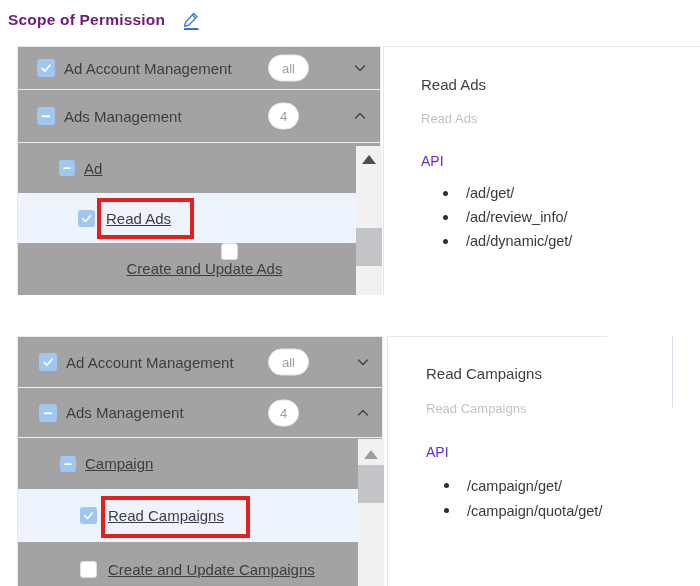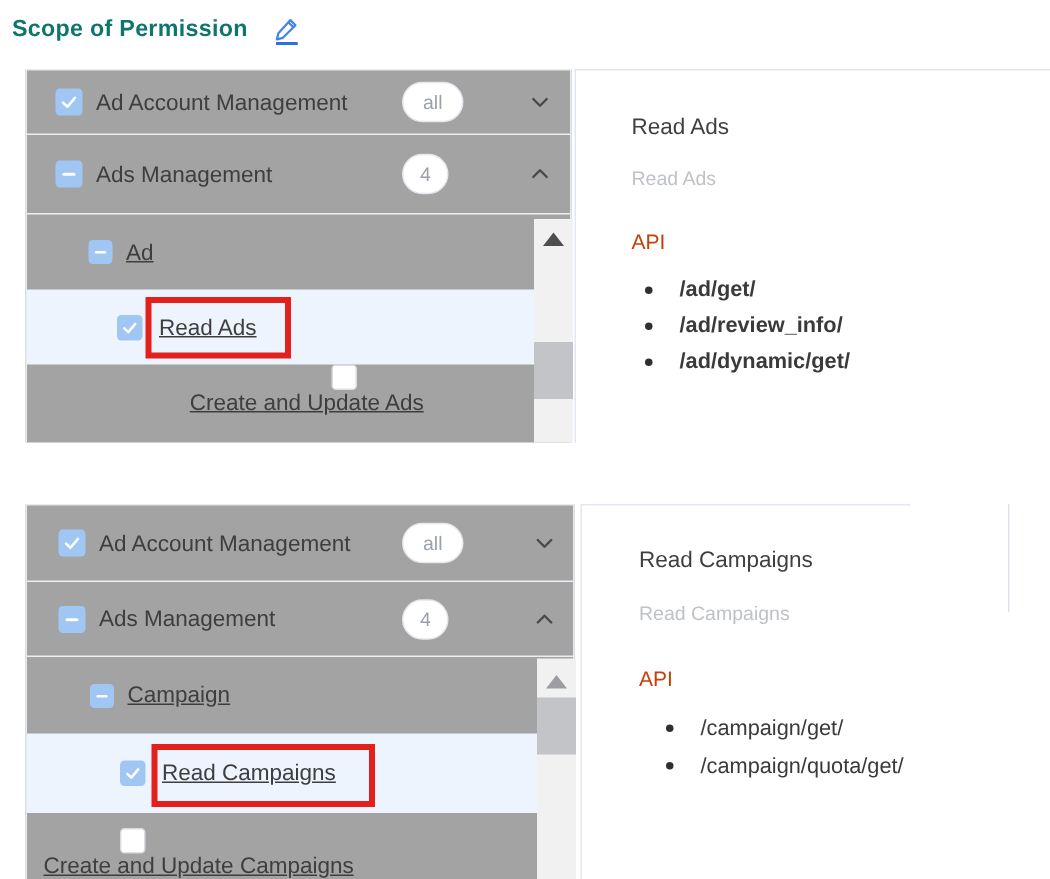--- a/index.html
+++ b/index.html
@@ -2,21 +2,21 @@
 <html><head>
 <meta charset="utf-8">
 <style>
   * { margin:0; padding:0; box-sizing:border-box; }
   html,body { background:#fff; }
   body { font-family:"Liberation Sans","DejaVu Sans",sans-serif; color:#3e3e3e; }
   .stage { position:relative; width:700px; height:586px; background:#fff; overflow:hidden; }
 
   
   .hdr { position:absolute; left:8px; top:8px; display:flex; align-items:center; gap:14px; }
-  .hdr-title { font-size:15.5px; font-weight:700; color:#0f766e; letter-spacing:.2px; }
+  .hdr-title { font-size:15.5px; font-weight:700; color:#701a75; letter-spacing:.2px; }
   .edit-btn { width:24px; height:24px; display:flex; align-items:center; justify-content:center; cursor:pointer; background:none; border:none; }
 
   
   .tree-box { position:absolute; background:#a3a3a3; border:1px solid #e6eaf1; border-bottom:none; }
   .detail-box { position:absolute; background:#fff; border-top:1px solid #e2e8f1; border-left:1px solid #e2e8f1; }
 
   .row-top { position:relative; display:flex; align-items:center; border-bottom:1px solid #ebeef3; }
   .row-top:last-of-type { border-bottom:none; }
   .tree-kids { position:relative;text-decoration:underline; }
 
@@ -43,21 +43,21 @@
   .redbox { position:absolute; border:4px solid #e3201c; background:transparent; pointer-events:none; }
 
   
   .sb-track { position:absolute; background:#f1f1f2; }
   .sb-arrow { position:absolute; left:50%; transform:translateX(-50%); width:0; height:0; border-left:7px solid transparent; border-right:7px solid transparent; cursor:pointer; }
   .sb-thumb { position:absolute; left:0; width:100%; background:#c2c4c7; cursor:pointer; }
 
   
   .d-title { position:absolute; font-size:15px; color:#3f3f3f; }
   .d-sub { position:absolute; font-size:13px; color:#bfc2c7; }
-  .d-api { position:absolute; font-size:14px; color:#c2410c; }
+  .d-api { position:absolute; font-size:14px; color:#6d28d9; }
   .ep-list { position:absolute; display:flex; flex-direction:column; }
   .ep-row { display:flex; align-items:center; height:24px; }
   .dot { width:5px; height:5px; border-radius:50%; background:#2f2f2f; margin-right:18px; }
   .ep-text { font-size:14.5px; color:#3a3a3a; white-space:nowrap; }
 
   .stray-line { position:absolute; width:1px; background:#dde3ee; }
 </style>
 </head>
 <body>
 
@@ -137,21 +137,21 @@
         <span class="sb-arrow" style="top:9px; border-bottom:9px solid #4e4e4e;"></span>
         <span class="sb-thumb" style="top:82px; height:38px;"></span>
       </div>
     </div>
   </div>
 
   <div class="detail-box" style="left:383px; top:46px; width:317px; height:249px;">
     <div class="d-title" style="left:37px; top:29px;">Read Ads</div>
     <div class="d-sub" style="left:37px; top:64px;">Read Ads</div>
     <div class="d-api" style="left:37px; top:106px;">API</div>
-    <div class="ep-list" style="left:46px; top:134px;font-weight:bold;">
+    <div class="ep-list" style="left:59px; top:134px;">
       <div class="ep-row">
         <span class="dot"></span>
         <span class="ep-text">/ad/get/</span>
       </div>
       <div class="ep-row">
         <span class="dot"></span>
         <span class="ep-text">/ad/review_info/</span>
       </div>
       <div class="ep-row">
         <span class="dot"></span>
@@ -205,21 +205,21 @@
       <div class="child-row hl" style="height:53px;">
         <span class="cb cb17 cb-on" style="margin-left:62px;">
           <svg width="13" height="13" viewBox="0 0 16 16">
               <polyline points="3.5,8.5 6.8,11.6 12.5,4.8" fill="none" stroke="#fff" stroke-width="2" stroke-linecap="round" stroke-linejoin="round"></polyline>
             </svg>
         </span>
         <span class="row-label" style="margin-left:11px;">Read Campaigns</span>
         <span class="redbox" style="left:83px; top:7px; width:149px; height:42px;"></span>
       </div>
 
-      <div class="child-row" style="height:45px; align-items:flex-start; padding-top:10px;flex-direction:column;">
+      <div class="child-row" style="height:45px; align-items:center; padding-top:10px;">
         <span class="cb cb17 cb-off" style="margin-left:62px;"></span>
         <span class="row-label" style="margin-left:11px;">Create and Update Campaigns</span>
       </div>
 
       <div class="sb-track" style="left:340px; top:1px; width:26px; height:148px;">
         <span class="sb-arrow" style="top:11px; border-bottom:9px solid #9b9da1;"></span>
         <span class="sb-thumb" style="top:26px; height:38px;"></span>
       </div>
     </div>
   </div>

